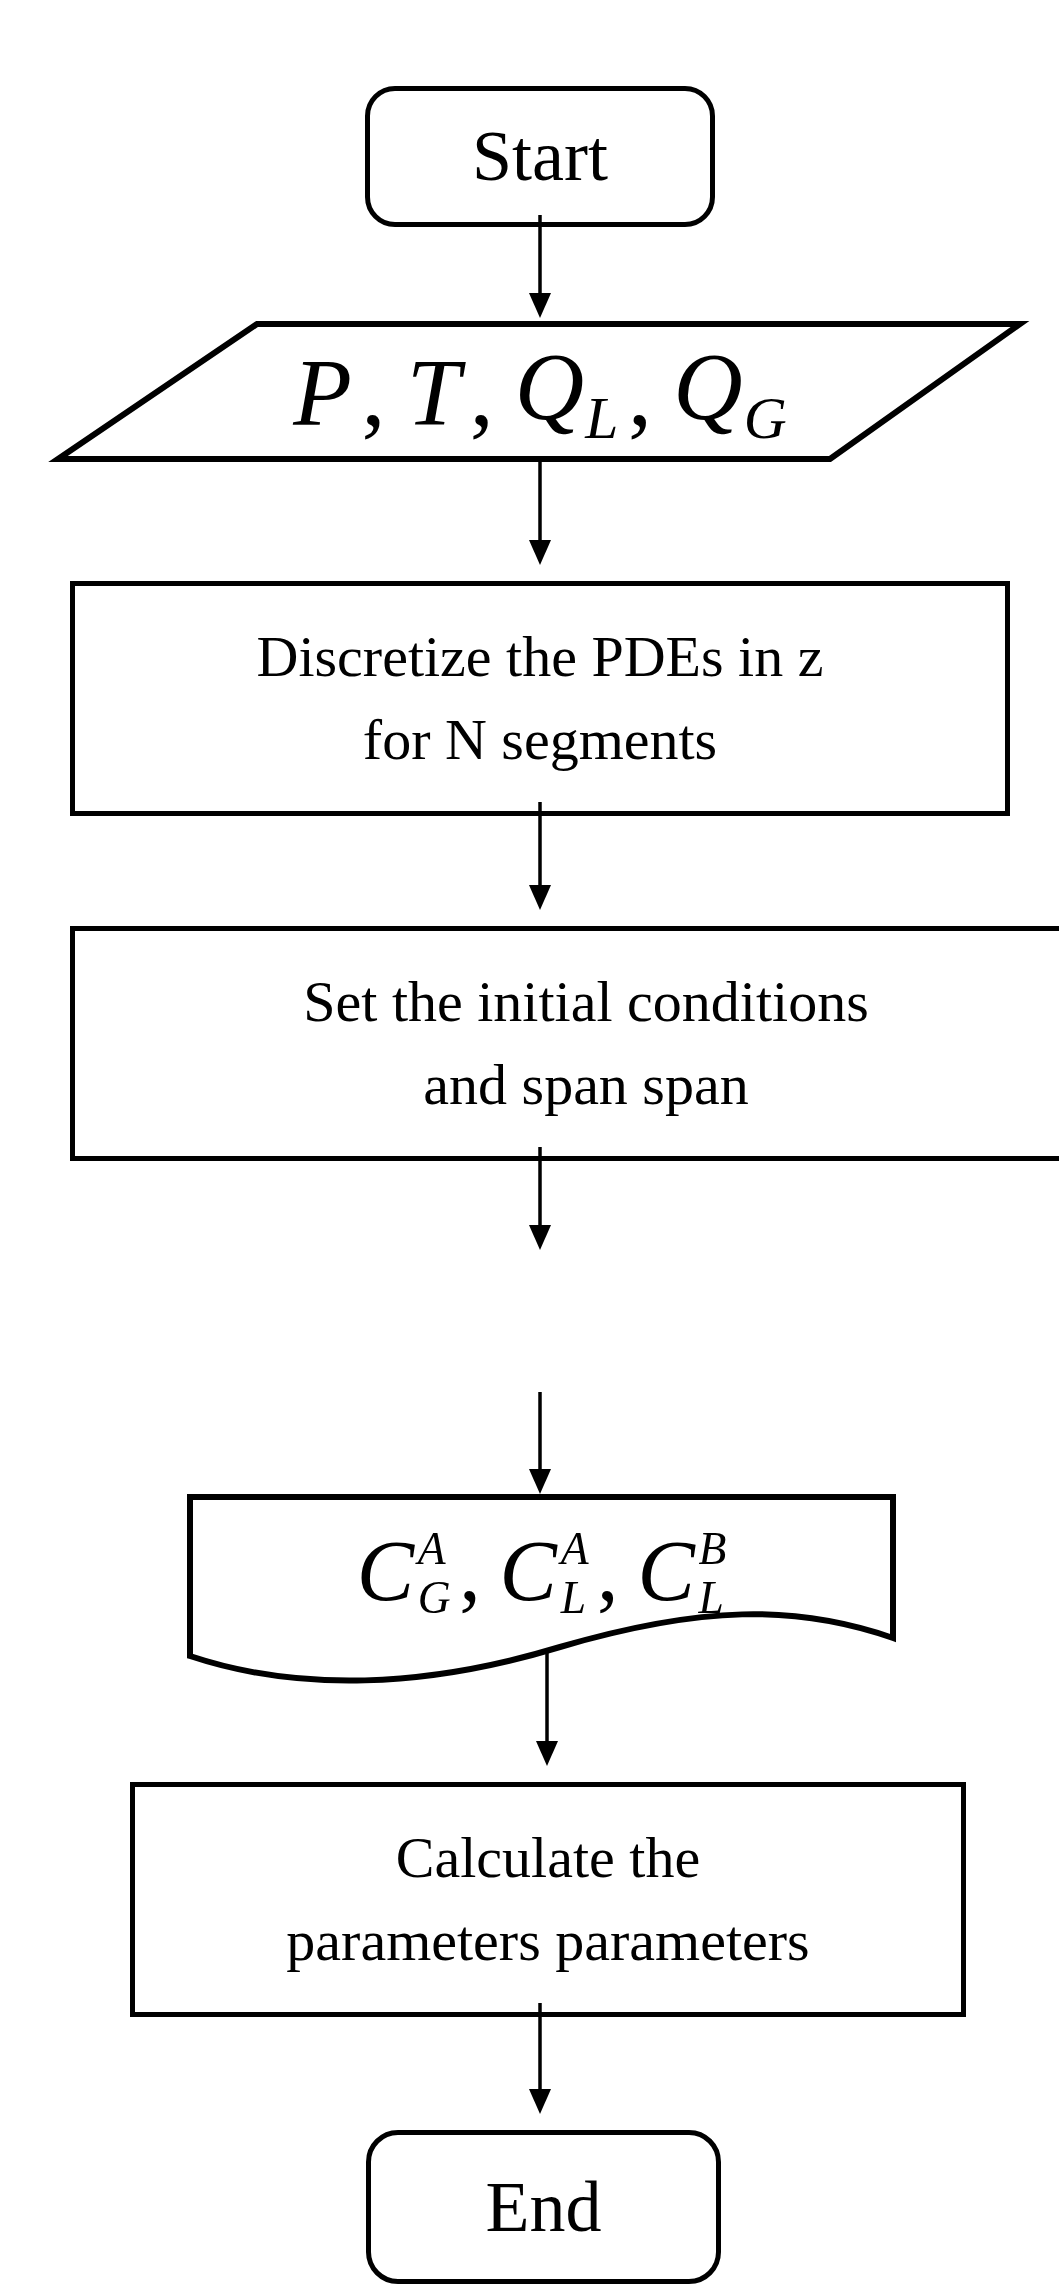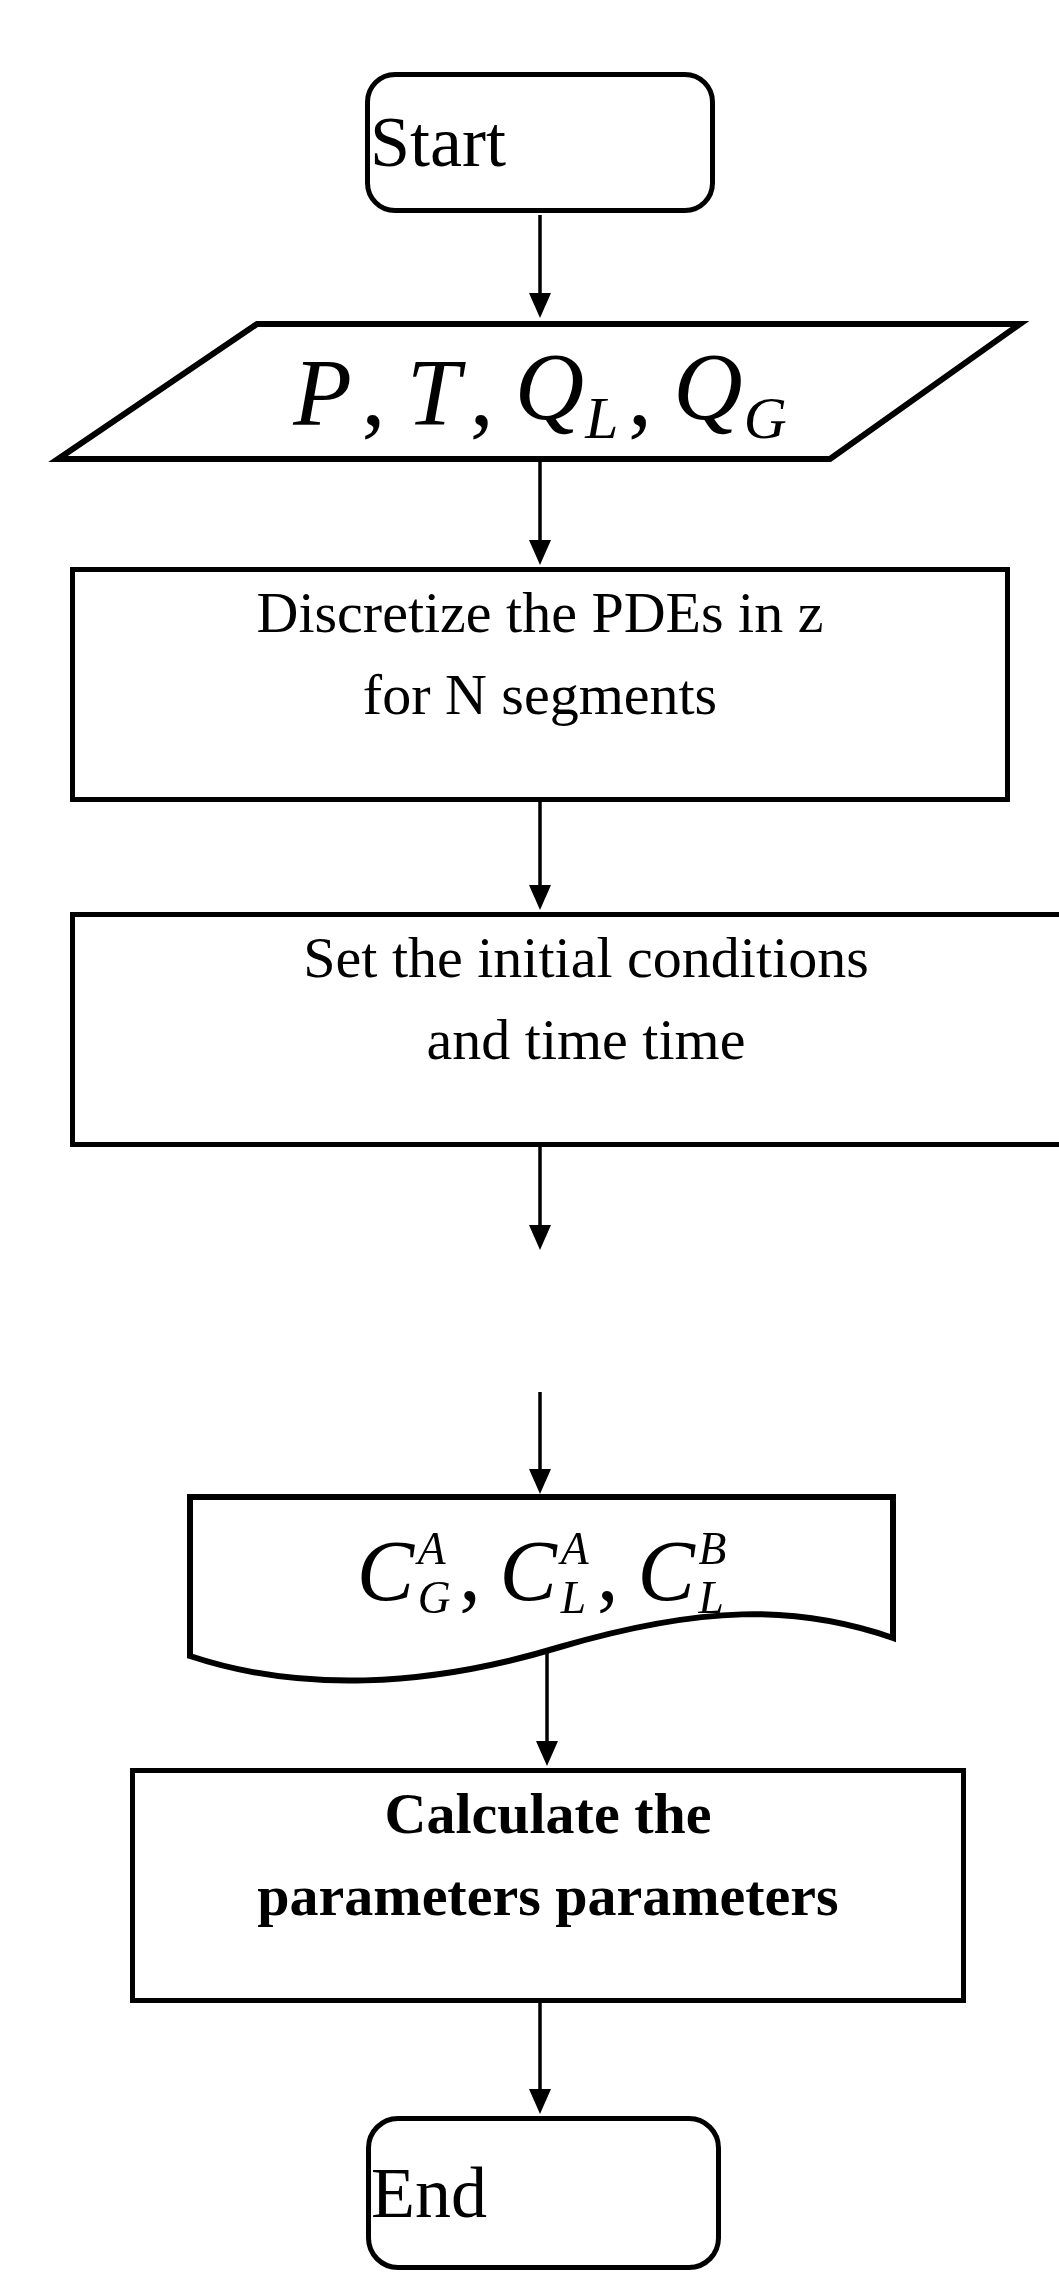--- a/index.html
+++ b/index.html
@@ -7,21 +7,21 @@
     position:relative; width:1059px; height:2289px; background:#ffffff;
     color:#000000; font-family:"Liberation Serif","DejaVu Serif",serif;
     overflow:hidden;
   }
   svg.overlay { position:absolute; left:0; top:0; width:1059px; height:2289px; }
   svg .conn { stroke:#000; stroke-width:3.5; }
   svg .head { fill:#000; stroke:none; }
   svg .shape { fill:#ffffff; stroke:#000; stroke-width:6; }
 
   .node { position:absolute; box-sizing:border-box; display:flex;
-          align-items:center; justify-content:flex-start; text-align:center; }
+          align-items:center; justify-content:center; text-align:center;margin-top:14px; }
   .terminator { border:5px solid #000; border-radius:30px; font-size:72px; }
   .process { border:5px solid #000; font-size:58px; flex-direction:column; line-height:1.42; }
   .mathrow { position:absolute; display:flex; align-items:center; justify-content:center;
              text-align:center; white-space:nowrap; }
   .io-row  { font-size:96px; }
   .out-row { font-size:86px; }
   .mi { font-style:italic; }
   .comma { font-style:normal; margin:0 0.22em 0 0.10em; }
   .msub { font-style:italic; font-size:0.62em; vertical-align:-0.32em; margin-left:0.02em; }
   .ctok { display:inline-flex; align-items:center; }
@@ -87,21 +87,21 @@
       <span><span class="mi">Q</span><span class="msub">G</span></span>
   </div>
 
   <div class="node process" style="left:70px; top:567px; width:940px; height:235px;">
     <span class="pline">Discretize the PDEs in z</span>
     <span class="pline">for N segments</span>
   </div>
 
   <div class="node process" style="left:70px; top:912px; width:1032px; height:235px;">
     <span class="pline">Set the initial conditions</span>
-    <span class="pline">and time time</span>
+    <span class="pline">and span span</span>
   </div>
 
 
   <div class="mathrow out-row" style="left:190px; top:1497px; width:703px; height:148px;">
     <span class="ctok">
         <span class="mi">C</span>
         <span class="ss">
           <span>A</span>
           <span>G</span>
         </span>
@@ -117,21 +117,21 @@
       <span class="comma">,</span>
       <span class="ctok">
         <span class="mi">C</span>
         <span class="ss">
           <span>B</span>
           <span>L</span>
         </span>
       </span>
   </div>
 
-  <div class="node process" style="left:130px; top:1768px; width:836px; height:235px;font-weight:bold;">
+  <div class="node process" style="left:130px; top:1768px; width:836px; height:235px;">
     <span class="pline">Calculate the</span>
     <span class="pline">parameters parameters</span>
   </div>
 
   <div class="node terminator" style="left:366px; top:2116px; width:355px; height:154px;border-radius:32px;">
     <span>End</span>
   </div>
 
 </div>
 

